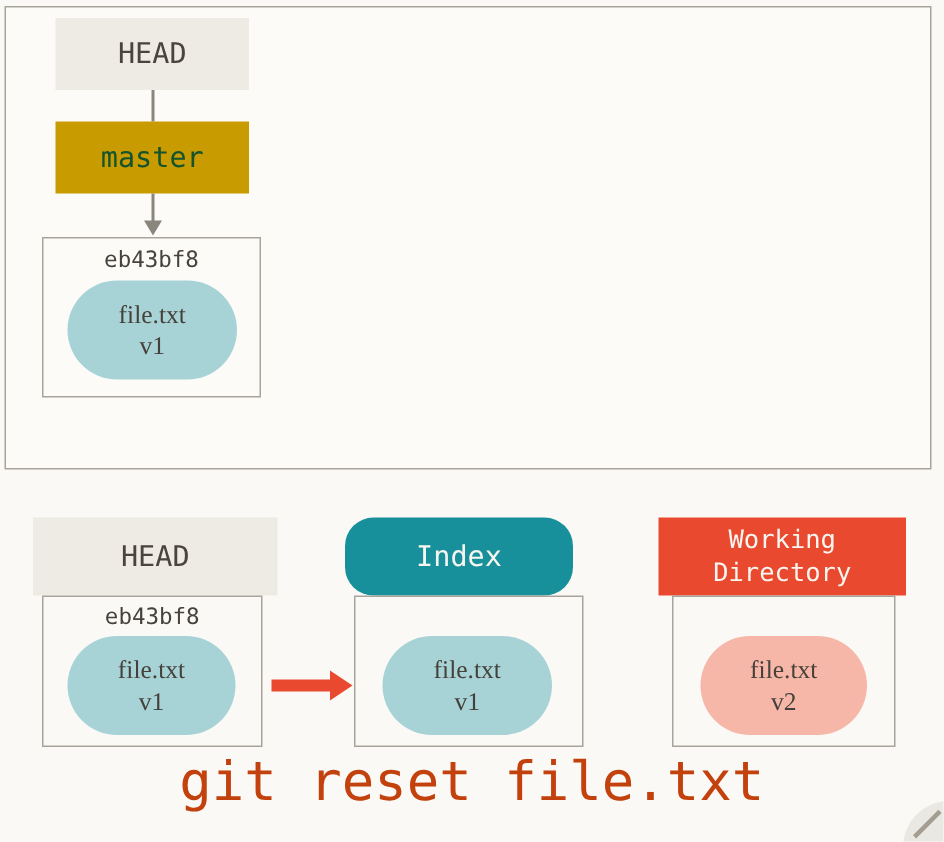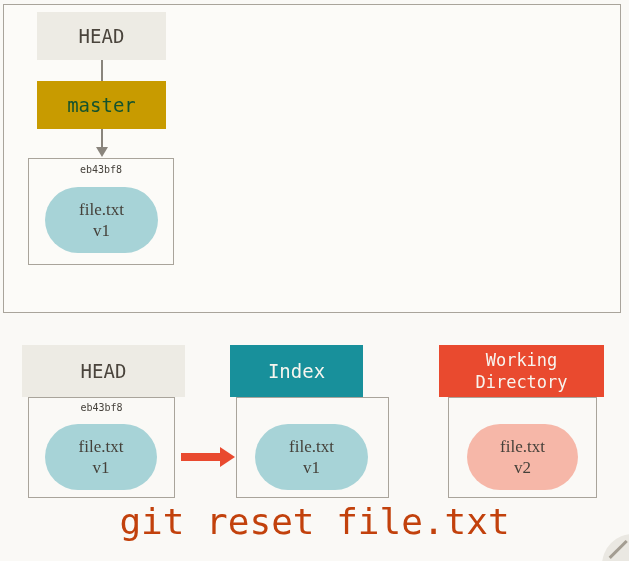--- a/index.html
+++ b/index.html
@@ -26,21 +26,21 @@
   .arrowhead-down{
     width:0;height:0;
     border-left:6px solid transparent;
     border-right:6px solid transparent;
     border-top:10px solid #8a857d;
   }
   .commit-box{
     border:1.5px solid #a9a49b;background:transparent;box-sizing:border-box;
   }
   .hash{
-    font-size:10px;color:#46423c;text-align:center;width:100%;
+    font-size:15px;color:#46423c;text-align:center;width:100%;
   }
   .blob{
     border-radius:34px;
     display:flex;flex-direction:column;align-items:center;justify-content:center;
     font-size:17px;color:#45413a;line-height:1.25;font-family:Liberation Serif, serif;
   }
   .blob-blue{background:#a7d3d7;}
   .blob-pink{background:#f6b7a8;}
   .repo-caption{font-size:18px;color:#45413a;}
   
@@ -115,21 +115,21 @@
     <div class="hash" style="margin-top:4px;">eb43bf8</div>
   </div>
   <div class="abs blob blob-blue" style="left:45px;top:424px;width:112px;height:66px;">
     <span>file.txt</span>
     <span>v1</span>
   </div>
 
   <div class="abs red-arrow-shaft" style="left:181px;top:453px;width:40px;"></div>
   <div class="abs red-arrow-head" style="left:220px;top:447px;"></div>
 
-  <div class="abs col-header teal" style="left:230px;top:345px;width:133px;height:52px;">
+  <div class="abs col-header teal" style="left:230px;top:345px;width:152px;height:52px;border-radius:19px;">
     <span>Index</span>
   </div>
   <div class="abs content-box" style="left:236px;top:397px;width:153px;height:101px;"></div>
   <div class="abs blob blob-blue" style="left:255px;top:424px;width:113px;height:66px;">
     <span>file.txt</span>
     <span>v1</span>
   </div>
 
   <div class="abs col-header red" style="left:439px;top:345px;width:165px;height:52px;">
     <span>Working Directory</span>

